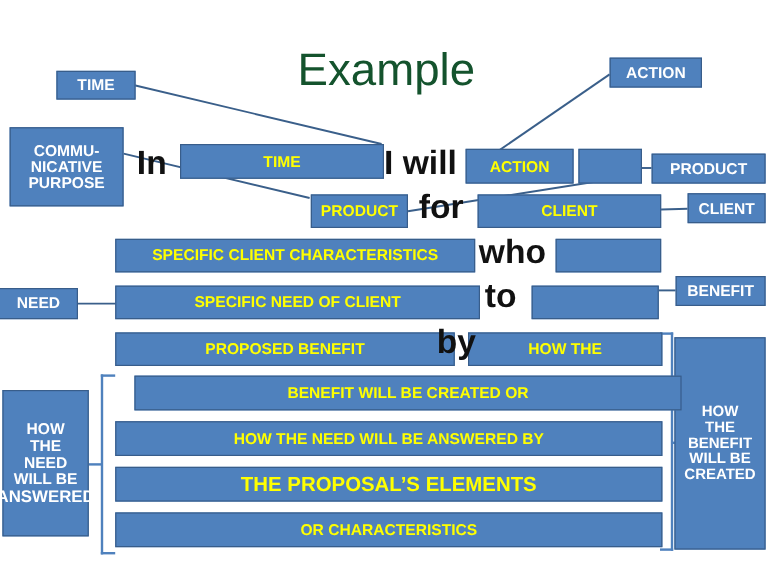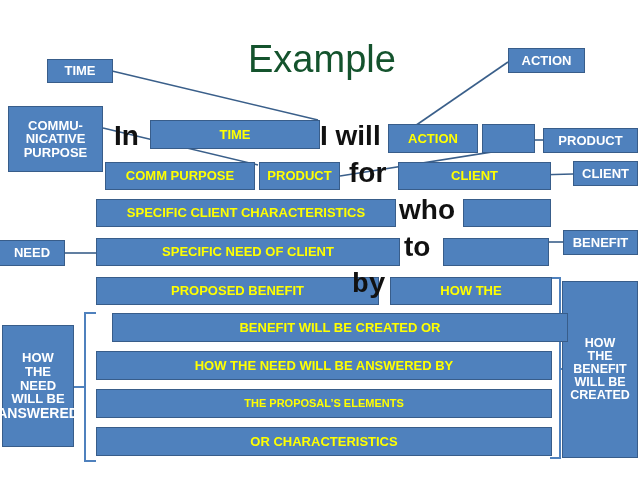--- a/index.html
+++ b/index.html
@@ -130,29 +130,28 @@
     <span>BENEFIT</span>
     <span>WILL BE</span>
     <span>CREATED</span>
   </div>
 
   <div class="word" style="left:114px;top:120px;font-size:28px;">In</div>
   <div class="word" style="left:320px;top:120px;font-size:28px;">I will</div>
   <div class="word" style="left:349px;top:157px;font-size:28px;">for</div>
   <div class="word" style="left:399px;top:194px;font-size:28px;">who</div>
   <div class="word" style="left:404px;top:231px;font-size:28px;">to</div>
-  <div class="word" style="left:352px;top:269px;font-size:28px;font-family:Liberation Mono, monospace;">by</div>
+  <div class="word" style="left:364px;top:269px;font-size:28px;">by</div>
 
   <div class="box slot" style="left:150px;top:120px;width:170px;height:29px;font-size:13px;">TIME</div>
 
   <div class="box slot" style="left:388px;top:124px;width:90px;height:29px;font-size:13px;">ACTION</div>
 
   <div class="box slot" style="left:482px;top:124px;width:53px;height:29px;font-size:13px;"></div>
 
-  <div class="box slot" style="left:105px;top:162px;width:150px;height:28px;font-size:13px;">COMM PURPOSE</div>
 
   <div class="box slot" style="left:259px;top:162px;width:81px;height:28px;font-size:13px;">PRODUCT</div>
 
   <div class="box slot" style="left:398px;top:162px;width:153px;height:28px;font-size:13px;">CLIENT</div>
 
   <div class="box slot" style="left:96px;top:199px;width:300px;height:28px;font-size:13px;">SPECIFIC CLIENT CHARACTERISTICS</div>
 
   <div class="box slot" style="left:463px;top:199px;width:88px;height:28px;font-size:13px;"></div>
 
   <div class="box slot" style="left:96px;top:238px;width:304px;height:28px;font-size:13px;">SPECIFIC NEED OF CLIENT</div>
@@ -160,17 +159,17 @@
   <div class="box slot" style="left:443px;top:238px;width:106px;height:28px;font-size:13px;"></div>
 
   <div class="box slot" style="left:96px;top:277px;width:283px;height:28px;font-size:13px;">PROPOSED BENEFIT</div>
 
   <div class="box slot" style="left:390px;top:277px;width:162px;height:28px;font-size:13px;">HOW THE</div>
 
   <div class="box slot" style="left:96px;top:313px;width:456px;height:29px;font-size:13px;margin-left:16px;">BENEFIT WILL BE CREATED OR</div>
 
   <div class="box slot" style="left:96px;top:351px;width:456px;height:29px;font-size:13px;">HOW THE NEED WILL BE ANSWERED BY</div>
 
-  <div class="box slot" style="left:96px;top:389px;width:456px;height:29px;font-size:11px;">THE PROPOSAL’S ELEMENTS</div>
+  <div class="box slot" style="left:96px;top:389px;width:456px;height:29px;font-size:17px;">THE PROPOSAL’S ELEMENTS</div>
 
   <div class="box slot" style="left:96px;top:427px;width:456px;height:29px;font-size:13px;">OR CHARACTERISTICS</div>
 
 </div>
 
 </body></html>

